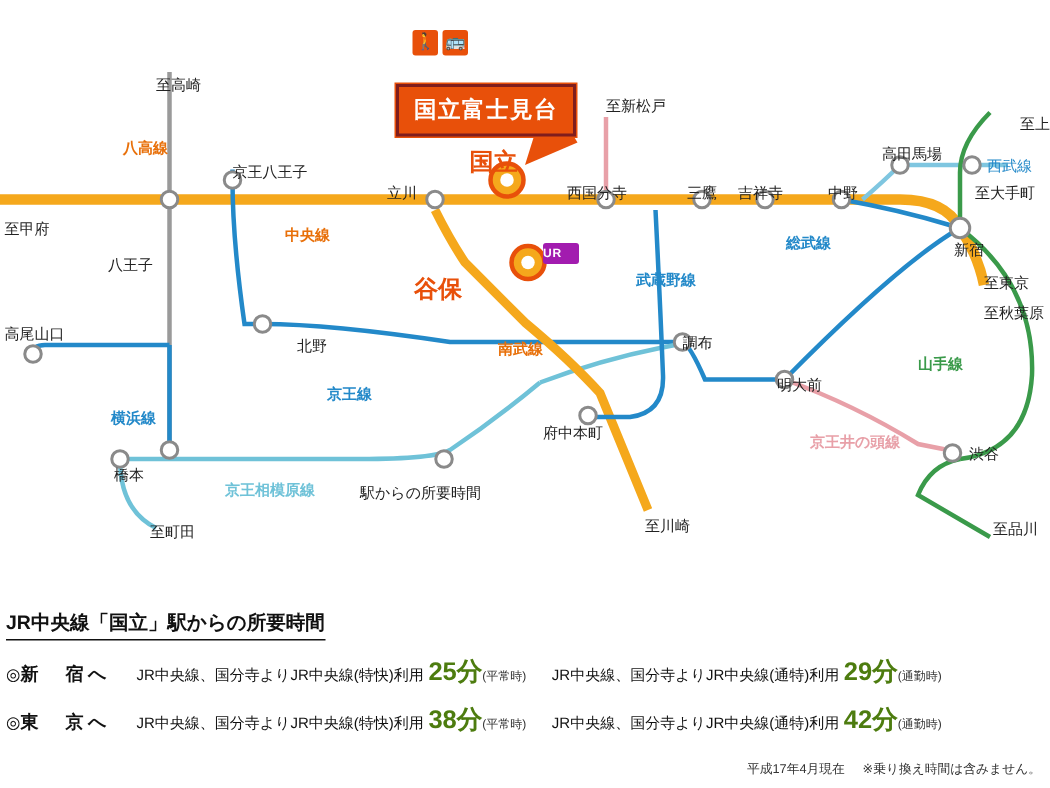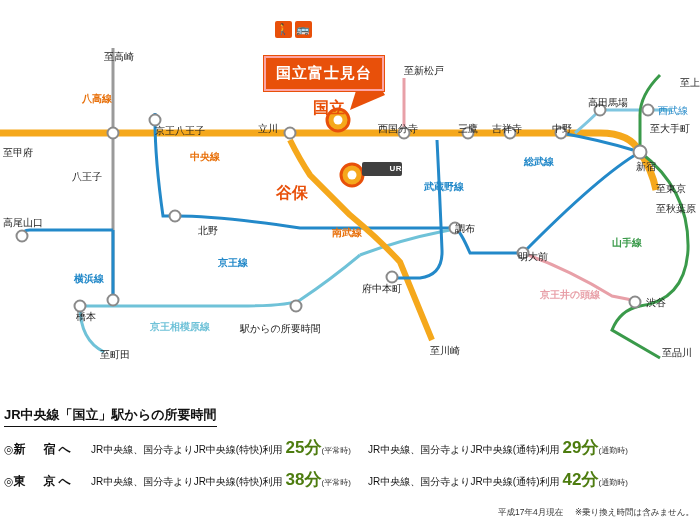--- a/index.html
+++ b/index.html
@@ -6,36 +6,36 @@
   body{width:700px;height:525px;background:#ffffff;font-family:"Liberation Sans","DejaVu Sans",sans-serif;overflow:hidden;position:relative;}
   #map{position:absolute;left:0;top:0;width:700px;height:390px;}
   .lbl{position:absolute;font-size:10px;color:#222;white-space:nowrap;}
   .lbl.line{font-weight:bold;}
   .lbl.orange{color:#e8700a;}
   .lbl.blue{color:#2389c9;}
   .lbl.green{color:#3a9a4a;}
   .lbl.pink{color:#e8a0a8;}
   .lbl.teal{color:#6fc2d8;}
   .callout{position:absolute;background:#e8500a;color:#fff;font-weight:bold;font-size:15px;
-           padding:6px 10px;border:2px solid #fca5a5;box-shadow:0 0 0 1px #e8500a;letter-spacing:1px;}
+           padding:6px 10px;border:2px solid #7f1d1d;box-shadow:0 0 0 1px #e8500a;letter-spacing:1px;}
   .sta-big{position:absolute;font-size:16px;font-weight:bold;color:#e8500a;}
   .note{position:absolute;font-size:9.5px;color:#222;line-height:14px;white-space:nowrap;}
   #bottom{position:absolute;left:0;top:392px;width:700px;height:133px;background:#fff;}
   .b-title{position:absolute;left:4px;top:14px;font-size:13px;font-weight:bold;color:#111;
            border-bottom:1.5px solid #111;padding-bottom:2px;}
   .row{position:absolute;left:4px;font-size:11px;color:#111;white-space:nowrap;}
   .row .dest{font-weight:bold;font-size:12px;letter-spacing:3px;}
   .row .txt{font-size:10px;}
   .big-min{font-size:17px;font-weight:bold;color:#4d7c0f;}
   .sup{font-size:8px;color:#333;}
   .foot{position:absolute;right:6px;bottom:6px;font-size:8.5px;color:#333;}
   .ic{display:inline-block;width:17px;height:17px;background:#e8500a;border-radius:2px;
       color:#fff;font-size:11px;line-height:17px;text-align:center;vertical-align:middle;}
-  .uk-badge{position:absolute;width:40px;height:14px;background:#404040;border-radius:2px;color:#fff;
-            font-size:8px;font-weight:bold;text-align:right;line-height:14px;letter-spacing:0.5px;}
+  .uk-badge{position:absolute;width:24px;height:14px;background:#a21caf;border-radius:2px;color:#fff;
+            font-size:8px;font-weight:bold;text-align:left;line-height:14px;letter-spacing:0.5px;}
 </style>
 </head>
 <body>
 
 <div id="map">
 
   <svg width="700" height="390" viewBox="0 0 700 390">
 
     <path d="M0 133 H600 Q630 133 640 152" stroke="#f5a81c" stroke-width="7" fill="none"></path>
 
@@ -111,21 +111,21 @@
 
   
   <div class="sta-big" style="left:313px;top:98px;">国立</div>
   <div class="sta-big" style="left:276px;top:183px;">谷保</div>
   <div class="uk-badge" style="left:362px;top:162px;">UR</div>
 
   
   <div class="lbl" style="left:104px;top:50px;">至高崎</div>
   <div class="lbl orange line" style="left:82px;top:92px;">八高線</div>
   <div class="lbl" style="left:72px;top:122px;margin-top:48px;">八王子</div>
-  <div class="lbl" style="left:155px;top:108px;margin-top:16px;">京王八王子</div>
+  <div class="lbl" style="left:155px;top:108px;">京王八王子</div>
   <div class="lbl" style="left:258px;top:122px;">立川</div>
   <div class="lbl" style="left:378px;top:122px;">西国分寺</div>
   <div class="lbl" style="left:458px;top:122px;">三鷹</div>
   <div class="lbl" style="left:492px;top:122px;">吉祥寺</div>
   <div class="lbl" style="left:552px;top:122px;">中野</div>
   <div class="lbl" style="left:588px;top:96px;">高田馬場</div>
   <div class="lbl blue" style="left:658px;top:104px;">西武線</div>
   <div class="lbl" style="left:650px;top:122px;">至大手町</div>
   <div class="lbl" style="left:664px;top:76px;margin-left:16px;">至上野</div>
   <div class="lbl" style="left:404px;top:64px;">至新松戸</div>

